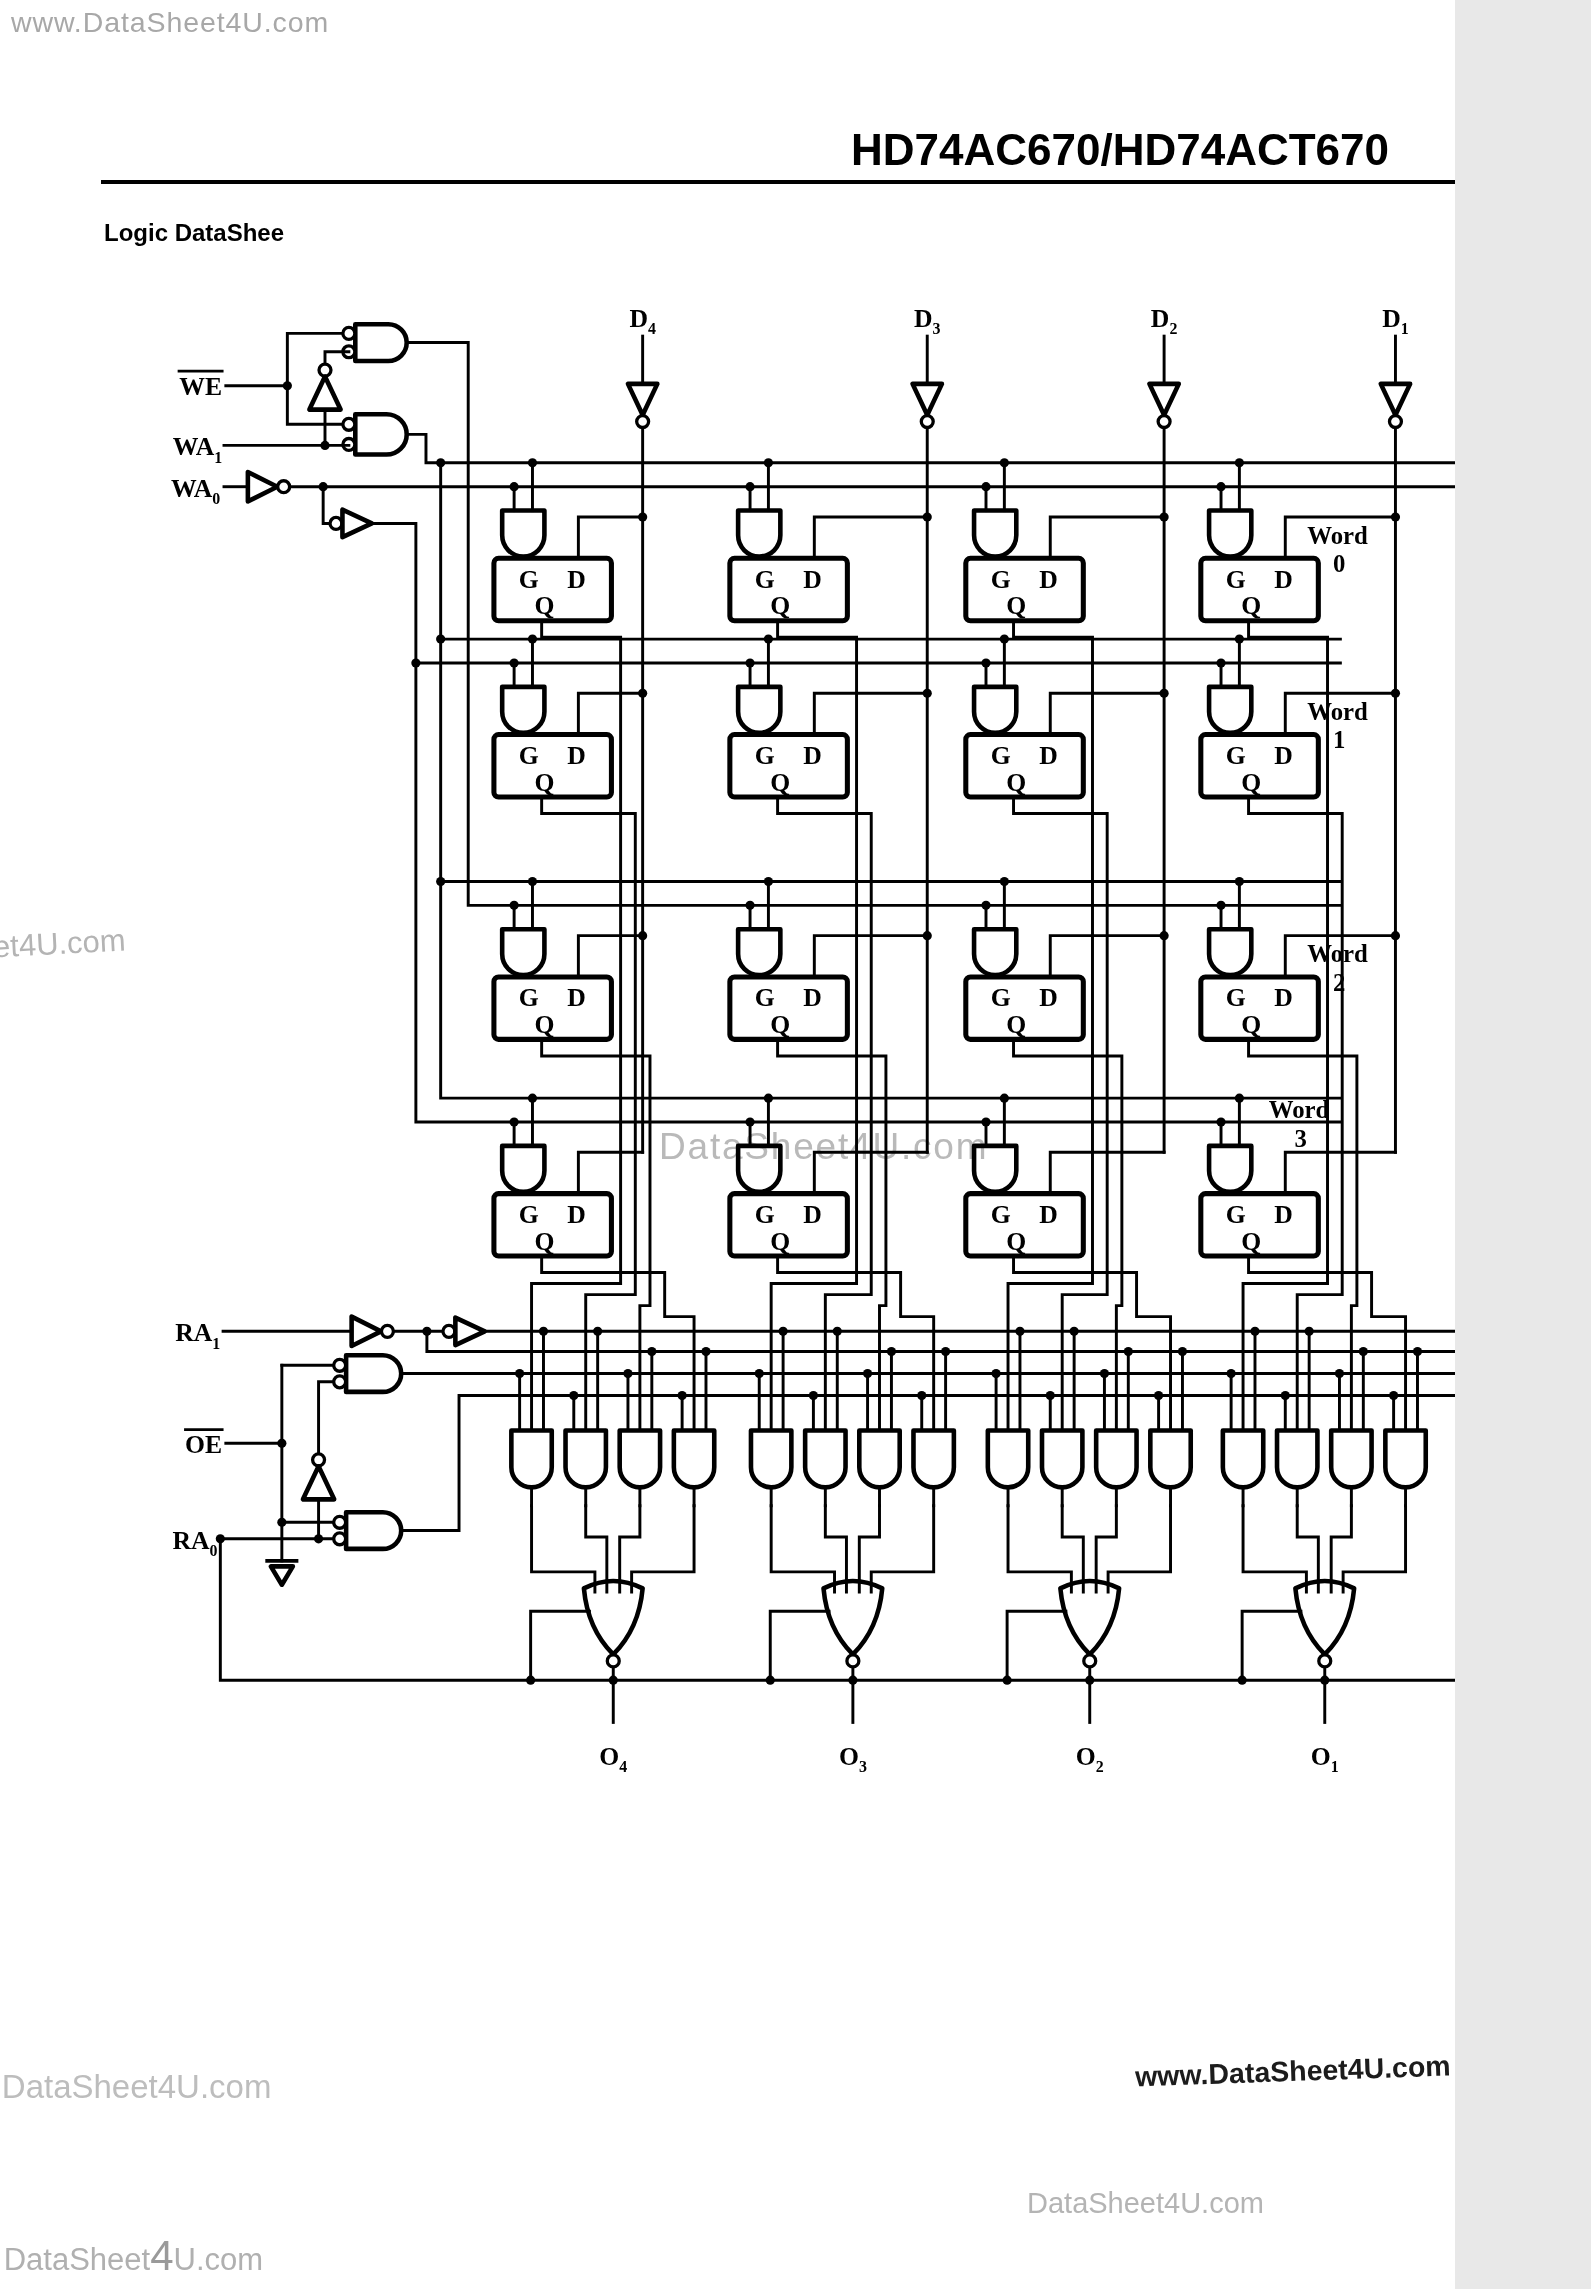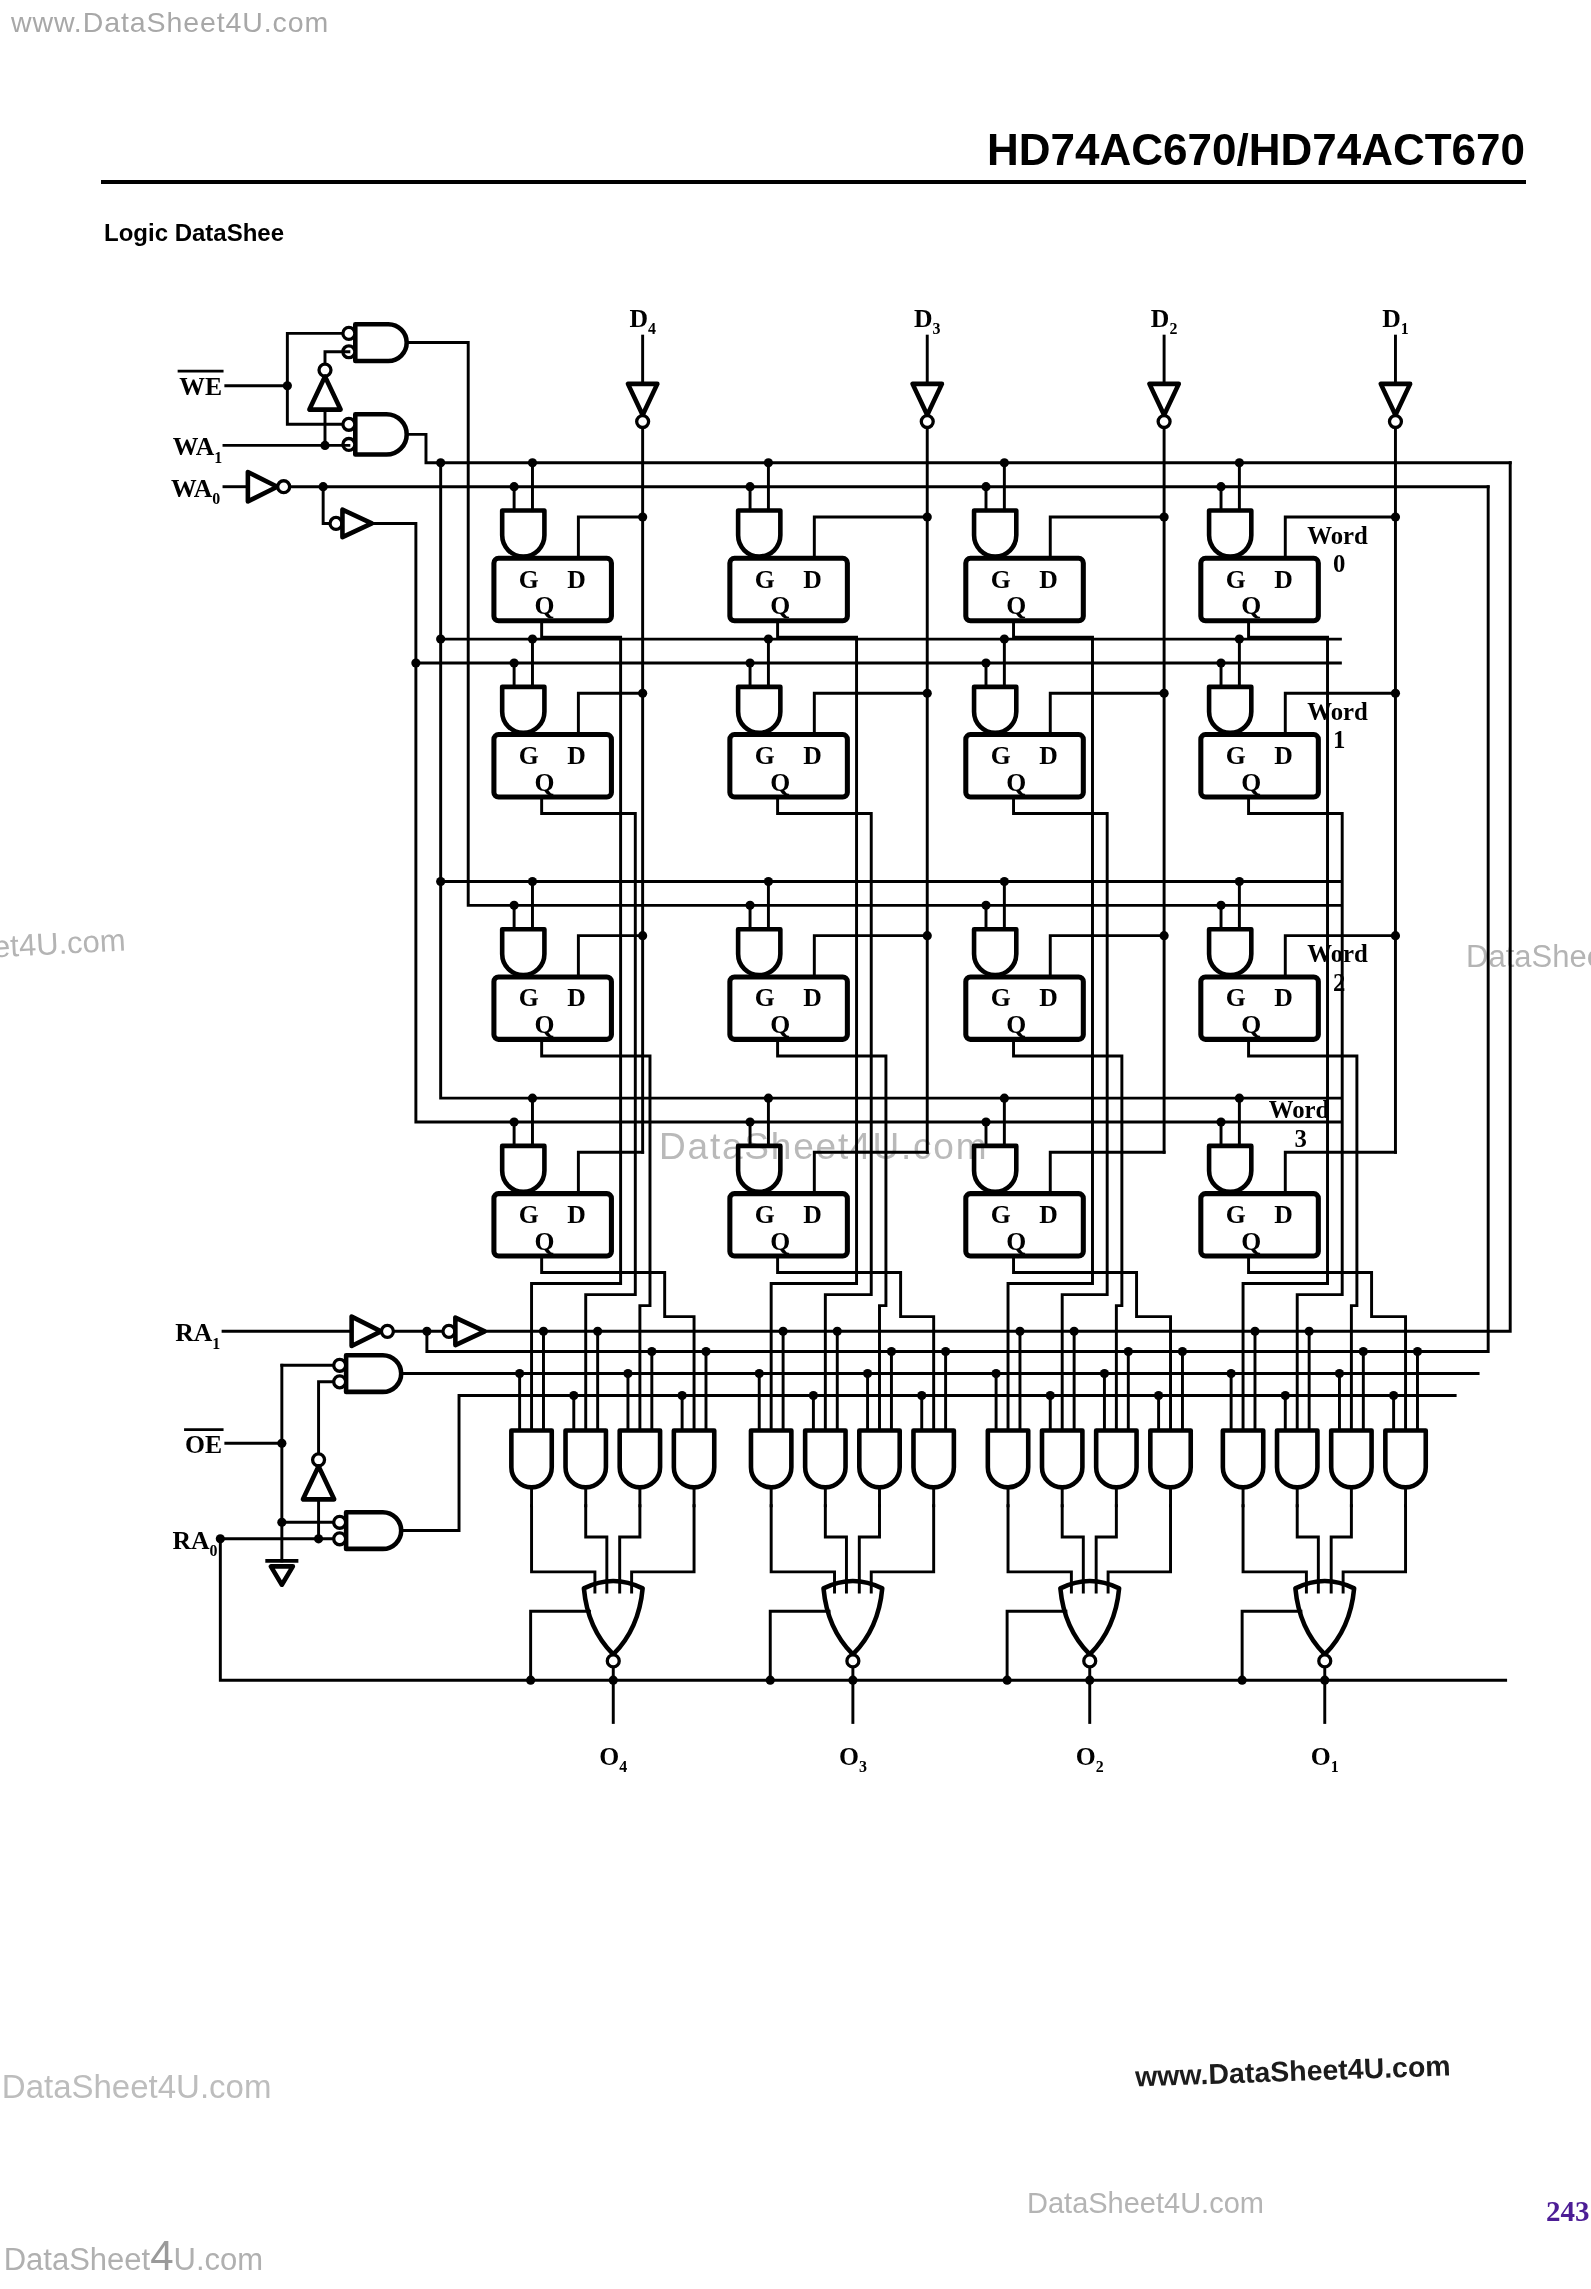--- a/index.html
+++ b/index.html
@@ -1,16 +1,16 @@
 <!DOCTYPE html>
 <html style="font-size:14.7px"><head>
 <meta charset="utf-8">
 <style>
   html,body{margin:0;padding:0;background:#e8e8e8;}
-  #page{position:relative;width:1591px;height:2289px;background:#ffffff;overflow:hidden;
+  #page{position:relative;width:1455px;height:2289px;background:#ffffff;overflow:hidden;
         font-family:"Liberation Sans",sans-serif;}
   .wm{position:absolute;color:#b4b4b4;font-family:"Liberation Sans",sans-serif;white-space:nowrap;}
   #wm-top{left:11px;top:5.5px;font-size:28.5px;color:#a8a8a8;letter-spacing:0.9px;}
   #page-title{position:absolute;right:66px;top:125px;font-size:44px;font-weight:bold;
       font-family:"Liberation Sans",sans-serif;letter-spacing:0px;color:#000;}
   #title-rule{position:absolute;left:101px;top:180px;width:1425px;height:3.7px;background:#000;}
   #section-heading{position:absolute;left:104px;top:219px;font-size:24px;font-weight:bold;color:#000;}
   #wm-mid-left{left:-7.3px;top:926px;font-size:31px;transform:rotate(-3deg);}
   #wm-mid-right{left:1466px;top:939px;font-size:31px;}
   #wm-center{left:659px;top:1126px;font-size:37px;letter-spacing:1.8px;color:#b9b9b9;}

